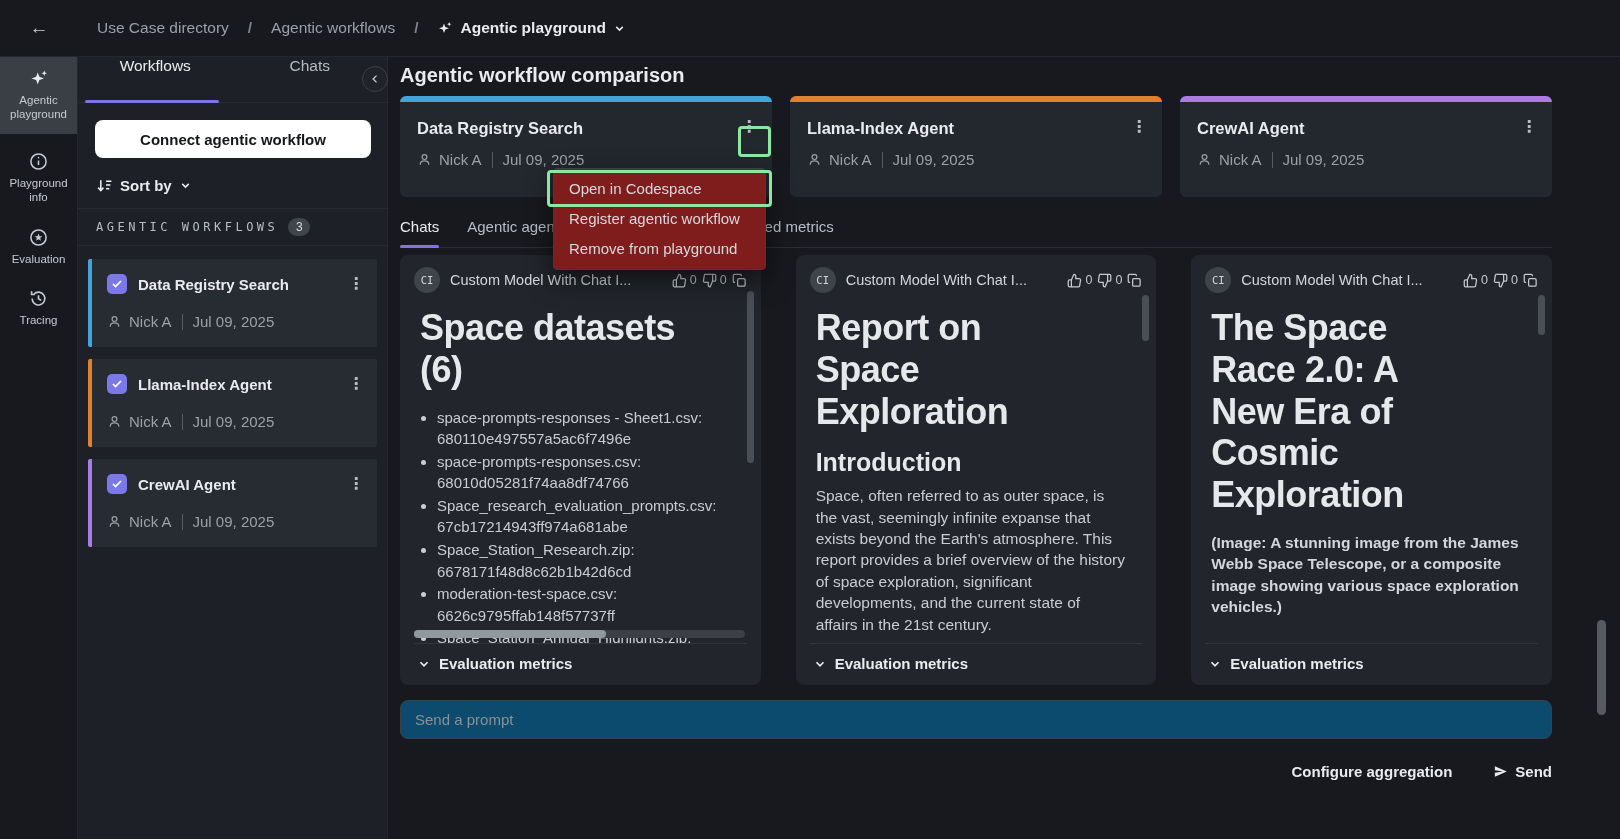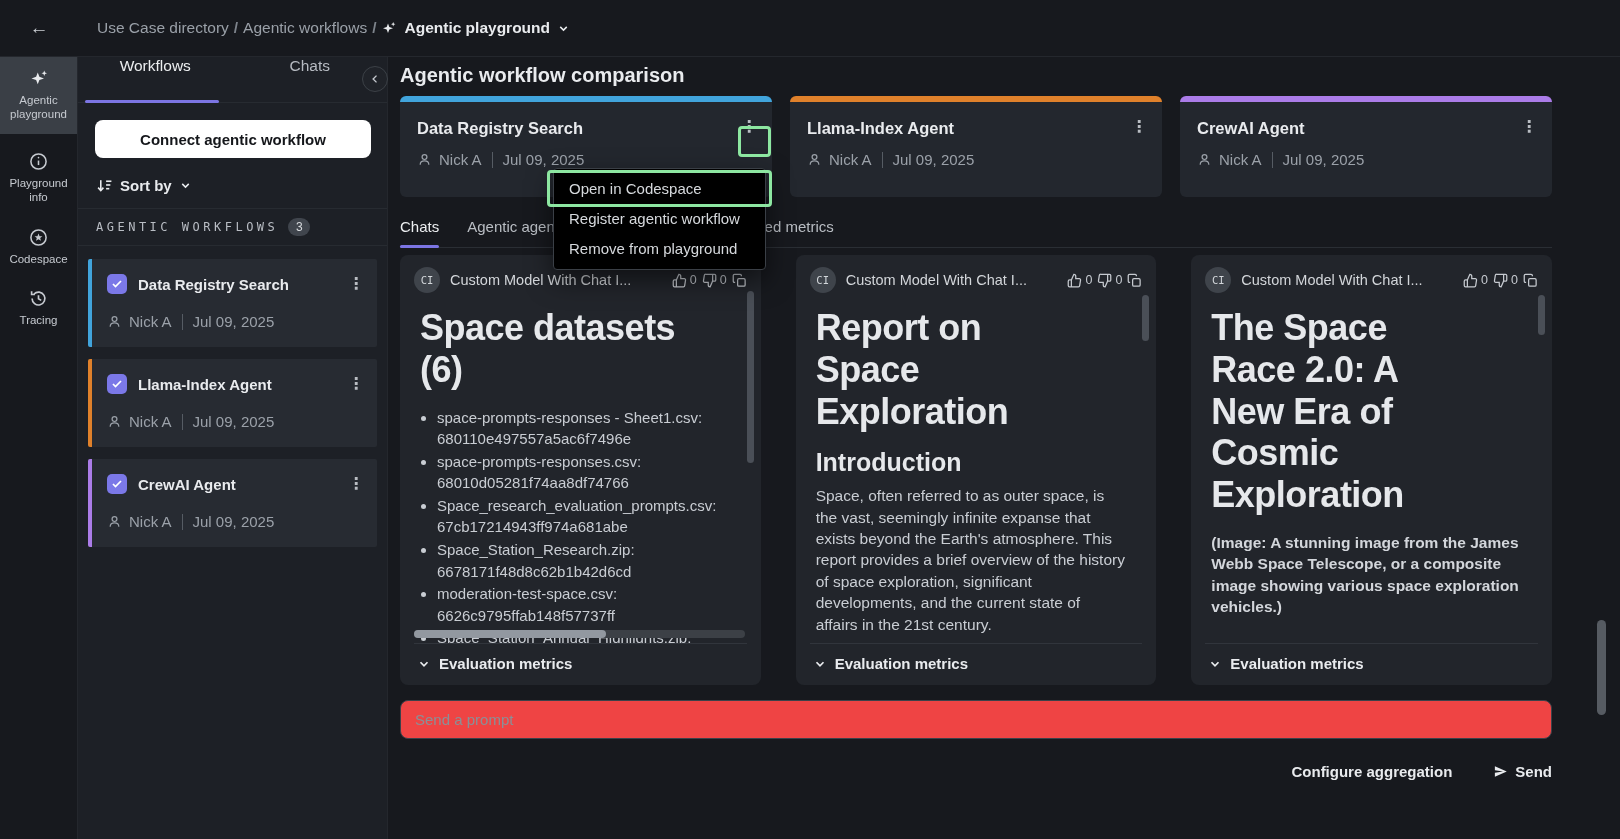--- a/index.html
+++ b/index.html
@@ -4,21 +4,21 @@
 <style>
   * { box-sizing: border-box; margin: 0; padding: 0; }
   html,body { background:#0e1013; }
   body { font-family:"Liberation Sans","DejaVu Sans",sans-serif; }
   #app { position:relative; width:1620px; height:839px; background:#17191e; overflow:hidden; }
 
   
   .topbar { position:absolute; left:0; top:0; width:1620px; height:57px; background:#17191e;
             border-bottom:1px solid #24272d; display:flex; align-items:center; z-index:5;}
   .back-btn { width:78px; text-align:center; color:#cdd1d6; font-size:19px; cursor:pointer; }
-  .breadcrumb { margin-left:19px; display:flex; align-items:center; gap:5px; font-size:15.5px; color:#9aa0a8; }
+  .breadcrumb { margin-left:19px; display:flex; align-items:center; gap:19px; font-size:15.5px; color:#9aa0a8; }
   .crumb { cursor:pointer; }
   .crumb-sep { color:#7d838b; font-weight:700; }
   .crumb-current { display:flex; align-items:center; gap:7px; color:#e9ebee; font-weight:700; cursor:pointer; }
   .crumb-current svg { display:block; }
 
   
   .rail { position:absolute; left:0; top:57px; width:78px; height:782px; background:#17191e;
           border-right:1px solid #24272d; z-index:4; }
   .rail-item { text-align:center; color:#c6cad0; font-size:11.5px; line-height:1.25;
                padding:11px 3px 12px; cursor:pointer; }
@@ -100,31 +100,31 @@
   .cc-body li { font-size:15px; line-height:1.44; color:#c9cdd3; margin-bottom:1px; }
   .b-name { white-space:nowrap; overflow:hidden; display:block; }
   .vscroll { position:absolute; width:7px; border-radius:4px; background:#4a4f57; right:7px; cursor:pointer; }
   .hscroll { position:absolute; left:14px; right:16px; bottom:47px; height:8px; border-radius:4px;
              background:#3c4046; cursor:pointer; }
   .hscroll .thumb { width:58%; height:8px; border-radius:4px; background:#9298a0; }
   .cc-footer { border-top:1px solid #31353c; margin:0 14px; padding:11px 3px 13px; display:flex;
                align-items:center; gap:8px; font-weight:700; font-size:15px; color:#e9ebee; cursor:pointer; }
 
   .prompt-row { position:absolute; left:12px; top:643px; width:1152px; }
-  .prompt-input { width:100%; height:39px; background:#ef4444; border:1px solid #3c4149; border-radius:8px;
+  .prompt-input { width:100%; height:39px; background:#0c4a6e; border:1px solid #3c4149; border-radius:8px;
                   color:#e9ebee; font-size:15px; padding:0 14px; font-family:inherit; outline:none; }
   .prompt-input::placeholder { color:#8a9097; }
   .actions-row { position:absolute; left:12px; top:706px; width:1152px; display:flex; justify-content:flex-end;
                  align-items:center; gap:41px; }
   .cfg-label { font-weight:700; font-size:15px; color:#e9ebee; cursor:pointer; }
   .send-btn { display:flex; align-items:center; gap:7px; font-weight:700; font-size:15px; color:#e9ebee;
               background:none; border:none; font-family:inherit; cursor:pointer; }
 
   
-  .ctx-menu { position:absolute; left:165px; top:111px; width:213px; background:#000000;
+  .ctx-menu { position:absolute; left:165px; top:111px; width:213px; background:#7f1d1d;
               border:1px solid #3a3f46; border-radius:4px; padding:5px 0;
               box-shadow:0 10px 26px rgba(0,0,0,.55); z-index:40; }
   .ctx-item { height:30px; line-height:30px; padding:0 15px; font-size:15px; color:#d6d9dd;
               white-space:nowrap; cursor:pointer; position:relative; }
   .hl-item { position:absolute; left:-7px; right:-7px; top:-4px; bottom:-3px; border:3px solid #8de7a1;
              border-radius:4px; pointer-events:none; }
   .hl-kebab { position:absolute; left:350px; top:69px; width:33px; height:31px; border:3px solid #8de7a1;
               border-radius:4px; z-index:41; pointer-events:none; }
 
   .page-scroll { position:absolute; right:14px; top:563px; width:9px; height:95px; border-radius:5px;
@@ -173,21 +173,21 @@
         <line x1="8" y1="7.2" x2="8" y2="11"></line>
         <circle cx="8" cy="4.8" r="0.7" fill="#c6cad0" stroke="none"></circle>
       </svg>
       <span>Playground info</span>
     </div>
     <div class="rail-item">
       <svg class="ric" width="19" height="19" viewBox="0 0 16 16" fill="none" stroke="#c6cad0" stroke-width="1.3">
         <circle cx="8" cy="8" r="6.4"></circle>
         <path d="M8 4.6 L8.9 6.9 L11.3 6.9 L9.4 8.4 L10.1 10.8 L8 9.4 L5.9 10.8 L6.6 8.4 L4.7 6.9 L7.1 6.9 Z" fill="#c6cad0" stroke="none"></path>
       </svg>
-      <span>Codespace</span>
+      <span>Evaluation</span>
     </div>
     <div class="rail-item">
       <svg class="ric" width="19" height="19" viewBox="0 0 16 16" fill="none" stroke="#c6cad0" stroke-width="1.4">
         <path d="M2.6 8 a5.4 5.4 0 1 0 1.6 -3.8"></path>
         <polyline points="2.2 1.8 2.2 4.6 5 4.6"></polyline>
         <polyline points="8 5.2 8 8.2 10.3 9.6"></polyline>
       </svg>
       <span>Tracing</span>
     </div>
   </div>

